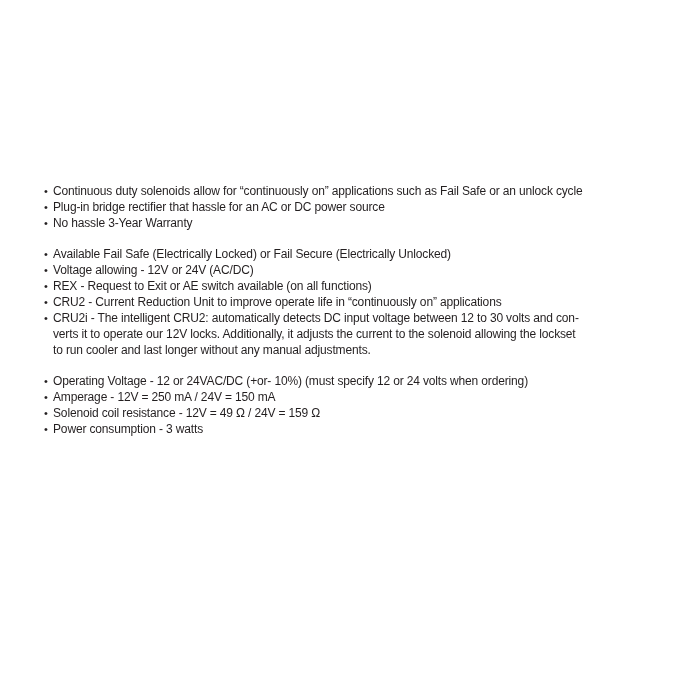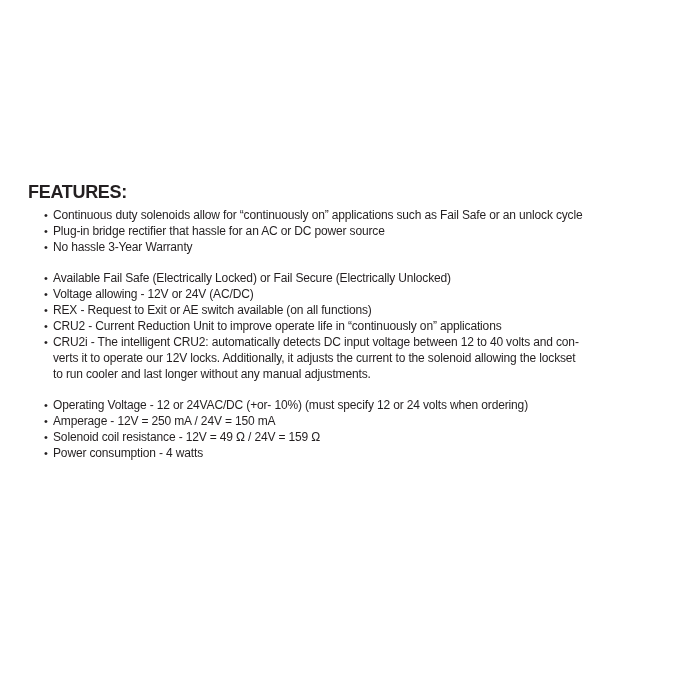--- a/index.html
+++ b/index.html
@@ -54,21 +54,20 @@
     white-space: pre-line;
     letter-spacing: -0.15px;
   }
 </style>
 </head>
 <body style="background: rgb(255, 255, 255); color: rgb(35, 31, 32);">
 
 <main class="spec-sheet">
 
     <section class="spec-section">
-      <h2 class="section-heading">FEATURES:</h2>
       <ul class="bullet-list">
     <li class="bullet-item">
       <span class="bullet">•</span>
       <span class="item-text">Continuous duty solenoids allow for “continuously on” applications such as Fail Safe or an unlock cycle</span>
     </li>
 
     <li class="bullet-item">
       <span class="bullet">•</span>
       <span class="item-text">Plug-in bridge rectifier that hassle for an AC or DC power source</span>
     </li>
@@ -97,21 +96,21 @@
       <span class="item-text">REX - Request to Exit or AE switch available (on all functions)</span>
     </li>
 
     <li class="bullet-item">
       <span class="bullet">•</span>
       <span class="item-text">CRU2 - Current Reduction Unit to improve operate life in “continuously on” applications</span>
     </li>
 
     <li class="bullet-item">
       <span class="bullet">•</span>
-      <span class="item-text">CRU2i - The intelligent CRU2: automatically detects DC input voltage between 12 to 40 volts and con-
+      <span class="item-text">CRU2i - The intelligent CRU2: automatically detects DC input voltage between 12 to 30 volts and con-
 verts it to operate our 12V locks. Additionally, it adjusts the current to the solenoid allowing the lockset
 to run cooler and last longer without any manual adjustments.</span>
     </li>
   </ul>
     </section>
 
     <section class="spec-section">
       <ul class="bullet-list">
     <li class="bullet-item">
       <span class="bullet">•</span>
@@ -123,17 +122,17 @@
       <span class="item-text">Amperage - 12V = 250 mA / 24V = 150 mA</span>
     </li>
 
     <li class="bullet-item">
       <span class="bullet">•</span>
       <span class="item-text">Solenoid coil resistance - 12V = 49 Ω / 24V = 159 Ω</span>
     </li>
 
     <li class="bullet-item">
       <span class="bullet">•</span>
-      <span class="item-text">Power consumption - 4 watts</span>
+      <span class="item-text">Power consumption - 3 watts</span>
     </li>
   </ul>
     </section>
   </main>
 
 </body></html>

